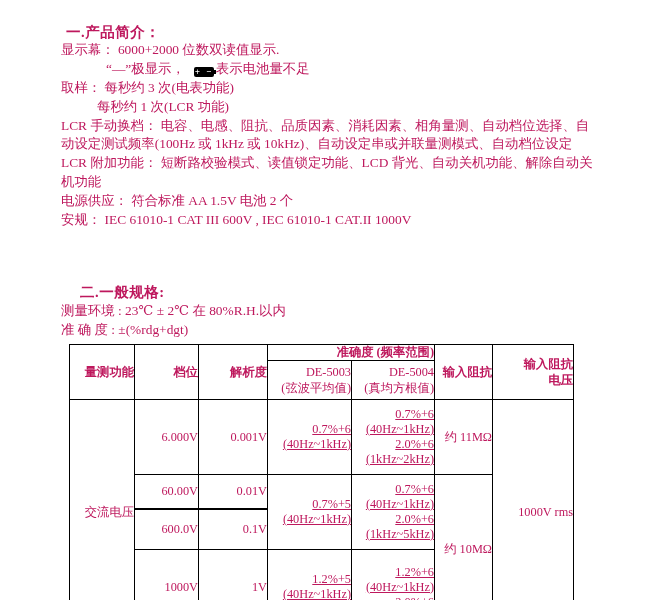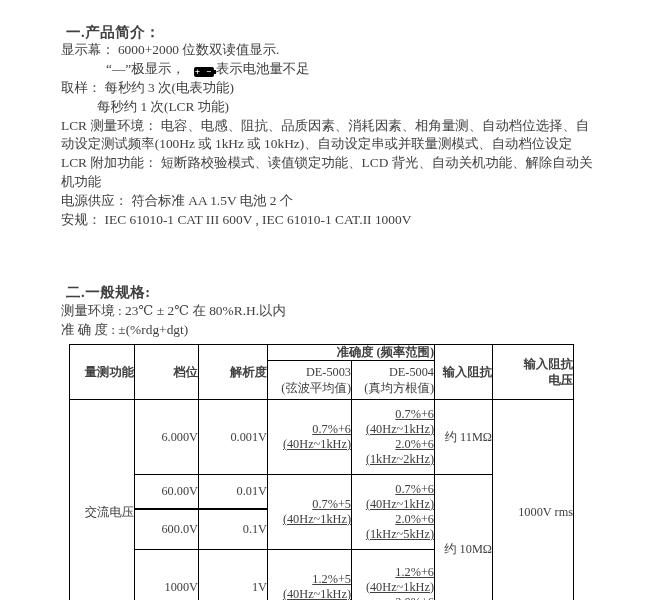--- a/index.html
+++ b/index.html
@@ -1,17 +1,17 @@
 <!DOCTYPE html>
 <html><head>
 <meta charset="utf-8">
 <style>
   html,body{margin:0;padding:0;background:#fff;}
   .page{position:relative;width:660px;height:600px;overflow:hidden;background:#fff;
-        font-family:"Liberation Serif","DejaVu Serif",serif;color:#404040;}
+        font-family:"Liberation Serif","DejaVu Serif",serif;color:#be185d;}
   .abs{position:absolute;}
   .h-title{font-size:14.5px;font-weight:bold;letter-spacing:.5px;white-space:nowrap;}
   .lines{font-size:13.4px;line-height:18.9px;white-space:nowrap;}
   .lines .ln{height:18.9px;}
   .ind45{padding-left:45px;}
   .ind36{padding-left:36px;}
   .batt{display:inline-block;width:20px;height:10px;background:#000;border-radius:2px;
         position:relative;vertical-align:-1px;margin:0 2px 0 9px;}
   .batt::before{content:"+ \2212";color:#fff;font-size:8px;line-height:10px;display:block;
         text-align:center;letter-spacing:1px;font-family:"DejaVu Sans Mono",monospace;}
@@ -33,29 +33,29 @@
 
 <div class="page">
 
   <div class="abs h-title" style="left:66px;top:23px">一.产品简介：</div>
 
   <div class="abs lines" style="left:61px;top:41px">
     <div class="ln">显示幕： 6000+2000 位数双读值显示.</div>
     <div class="ln ind45"><span>“—”极显示，</span><span class="batt"></span><span>表示电池量不足</span></div>
     <div class="ln">取样： 每秒约 3 次(电表功能)</div>
     <div class="ln ind36">每秒约 1 次(LCR 功能)</div>
-    <div class="ln">LCR 测量环境： 电容、电感、阻抗、品质因素、消耗因素、相角量测、自动档位选择、自</div>
+    <div class="ln">LCR 手动换档： 电容、电感、阻抗、品质因素、消耗因素、相角量测、自动档位选择、自</div>
     <div class="ln">动设定测试频率(100Hz 或 1kHz 或 10kHz)、自动设定串或并联量测模式、自动档位设定</div>
     <div class="ln">LCR 附加功能： 短断路校验模式、读值锁定功能、LCD 背光、自动关机功能、解除自动关</div>
     <div class="ln">机功能</div>
     <div class="ln">电源供应： 符合标准 AA 1.5V 电池 2 个</div>
     <div class="ln">安规：  IEC 61010-1 CAT III 600V , IEC 61010-1 CAT.II 1000V</div>
   </div>
 
-  <div class="abs h-title" style="left:66px;top:283px">二.一般规格:</div>
+  <div class="abs h-title" style="left:80px;top:283px">二.一般规格:</div>
   <div class="abs lines" style="left:61px;top:302px">
     <div class="ln">测量环境 : 23℃ ± 2℃ 在 80%R.H.以内</div>
     <div class="ln">准 确 度 : ±(%rdg+dgt)</div>
   </div>
 
   <table class="spec abs" style="left:69px;top:344px">
     <colgroup>
       <col style="width:65px">
         <col style="width:64px">
         <col style="width:69px">

